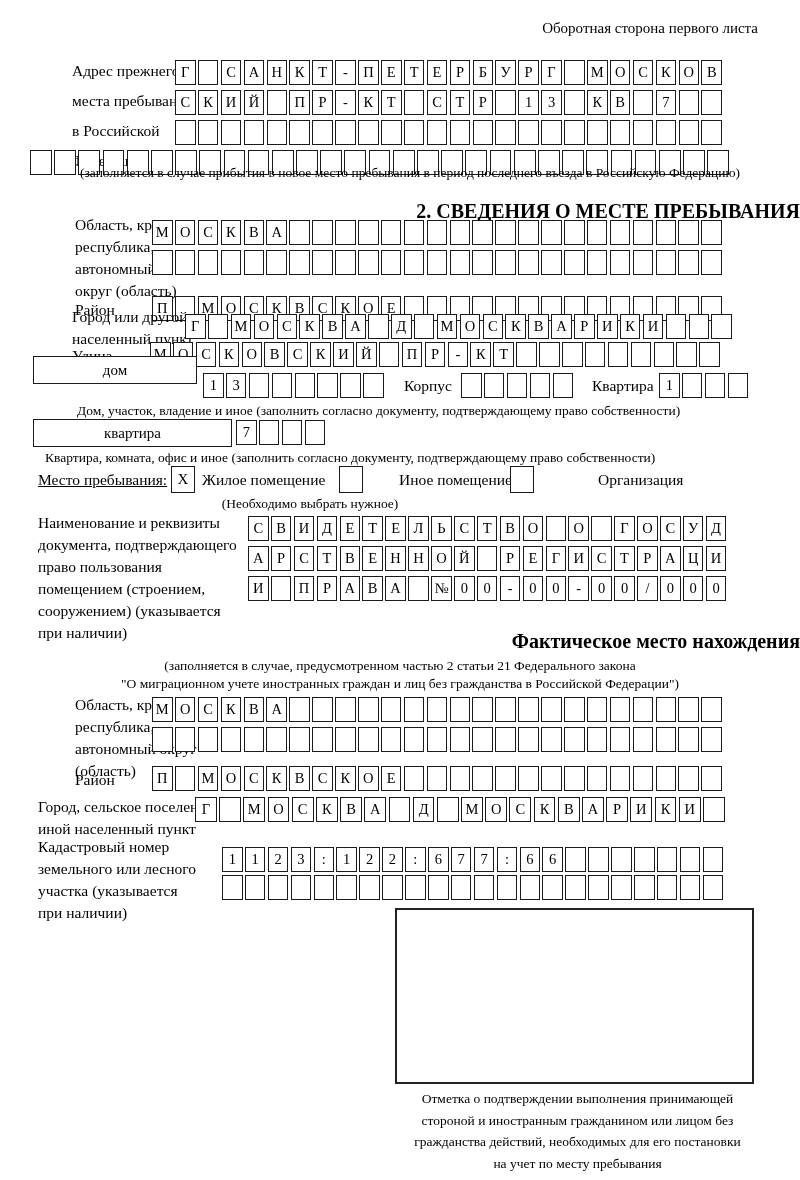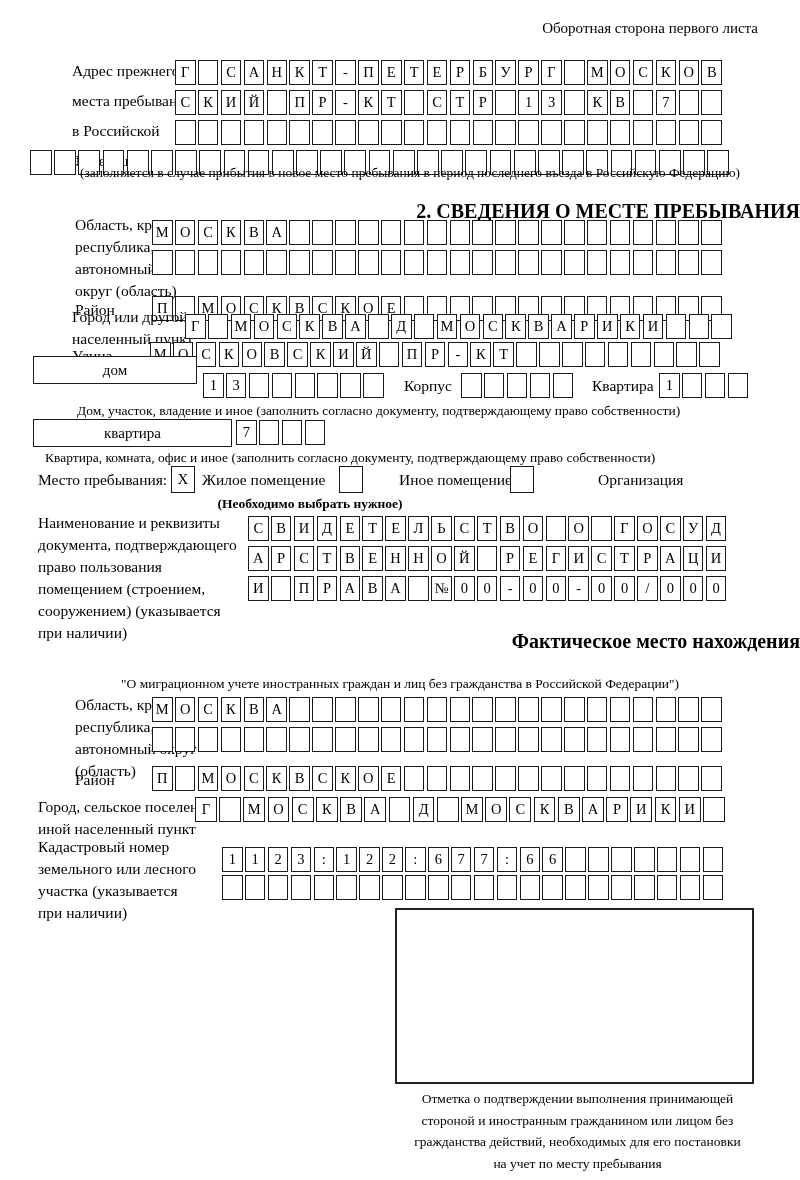--- a/index.html
+++ b/index.html
@@ -324,28 +324,28 @@
 
   <div class="wbox" style="left:33px;top:419px;width:197px;">квартира</div>
   <div class="cellrow" style="left:236px;top:420px;">
       <span class="cell">7</span>
       <span class="cell"></span>
       <span class="cell"></span>
       <span class="cell"></span>
     </div>
   <div class="note" style="left:45px;top:450px;">Квартира, комната, офис и иное (заполнить согласно документу, подтверждающему право собственности)</div>
 
-  <div class="ilbl" style="left:38px;top:466px;">Место пребывания:</div>
+  <div class="ilbl" style="left:38px;top:466px;text-decoration:underline;">Место пребывания:</div>
   <div class="cb" style="left:171px;top:466px;">X</div>
   <div class="ilbl" style="left:202px;top:466px;">Жилое помещение</div>
   <div class="cb" style="left:339px;top:466px;"></div>
   <div class="ilbl" style="left:399px;top:466px;">Иное помещение</div>
   <div class="cb" style="left:510px;top:466px;"></div>
   <div class="ilbl" style="left:556px;top:466px;margin-left:42px;">Организация</div>
-  <div class="note" style="left:160px;top:496px;width:300px;text-align:center;font-weight:bold;">(Необходимо выбрать нужное)</div>
+  <div class="note" style="left:160px;top:496px;width:300px;text-align:center;">(Необходимо выбрать нужное)</div>
 
   <div class="lbl" style="left:38px;top:512px;font-family:Liberation Serif, serif;">Наименование и реквизиты
 документа, подтверждающего
 право пользования
 помещением (строением,
 сооружением) (указывается
 при наличии)</div>
   <div class="cellrow" style="left:248px;top:516px;">
       <span class="cell">С</span>
       <span class="cell">В</span>
@@ -410,20 +410,21 @@
       <span class="cell">-</span>
       <span class="cell">0</span>
       <span class="cell">0</span>
       <span class="cell">/</span>
       <span class="cell">0</span>
       <span class="cell">0</span>
       <span class="cell">0</span>
     </div>
 
   <div class="title" style="top:630px;">Фактическое место нахождения</div>
+  <div class="note c" style="top:658px;">(заполняется в случае, предусмотренном частью 2 статьи 21 Федерального закона</div>
   <div class="note c" style="top:676px;">"О миграционном учете иностранных граждан и лиц без гражданства в Российской Федерации")</div>
 
   <div class="lbl" style="left:75px;top:694px;">Область, край,
 республика,
 автономный округ
 (область)</div>
   <div class="cellrow" style="left:152px;top:697px;">
       <span class="cell">М</span>
       <span class="cell">О</span>
       <span class="cell">С</span>

